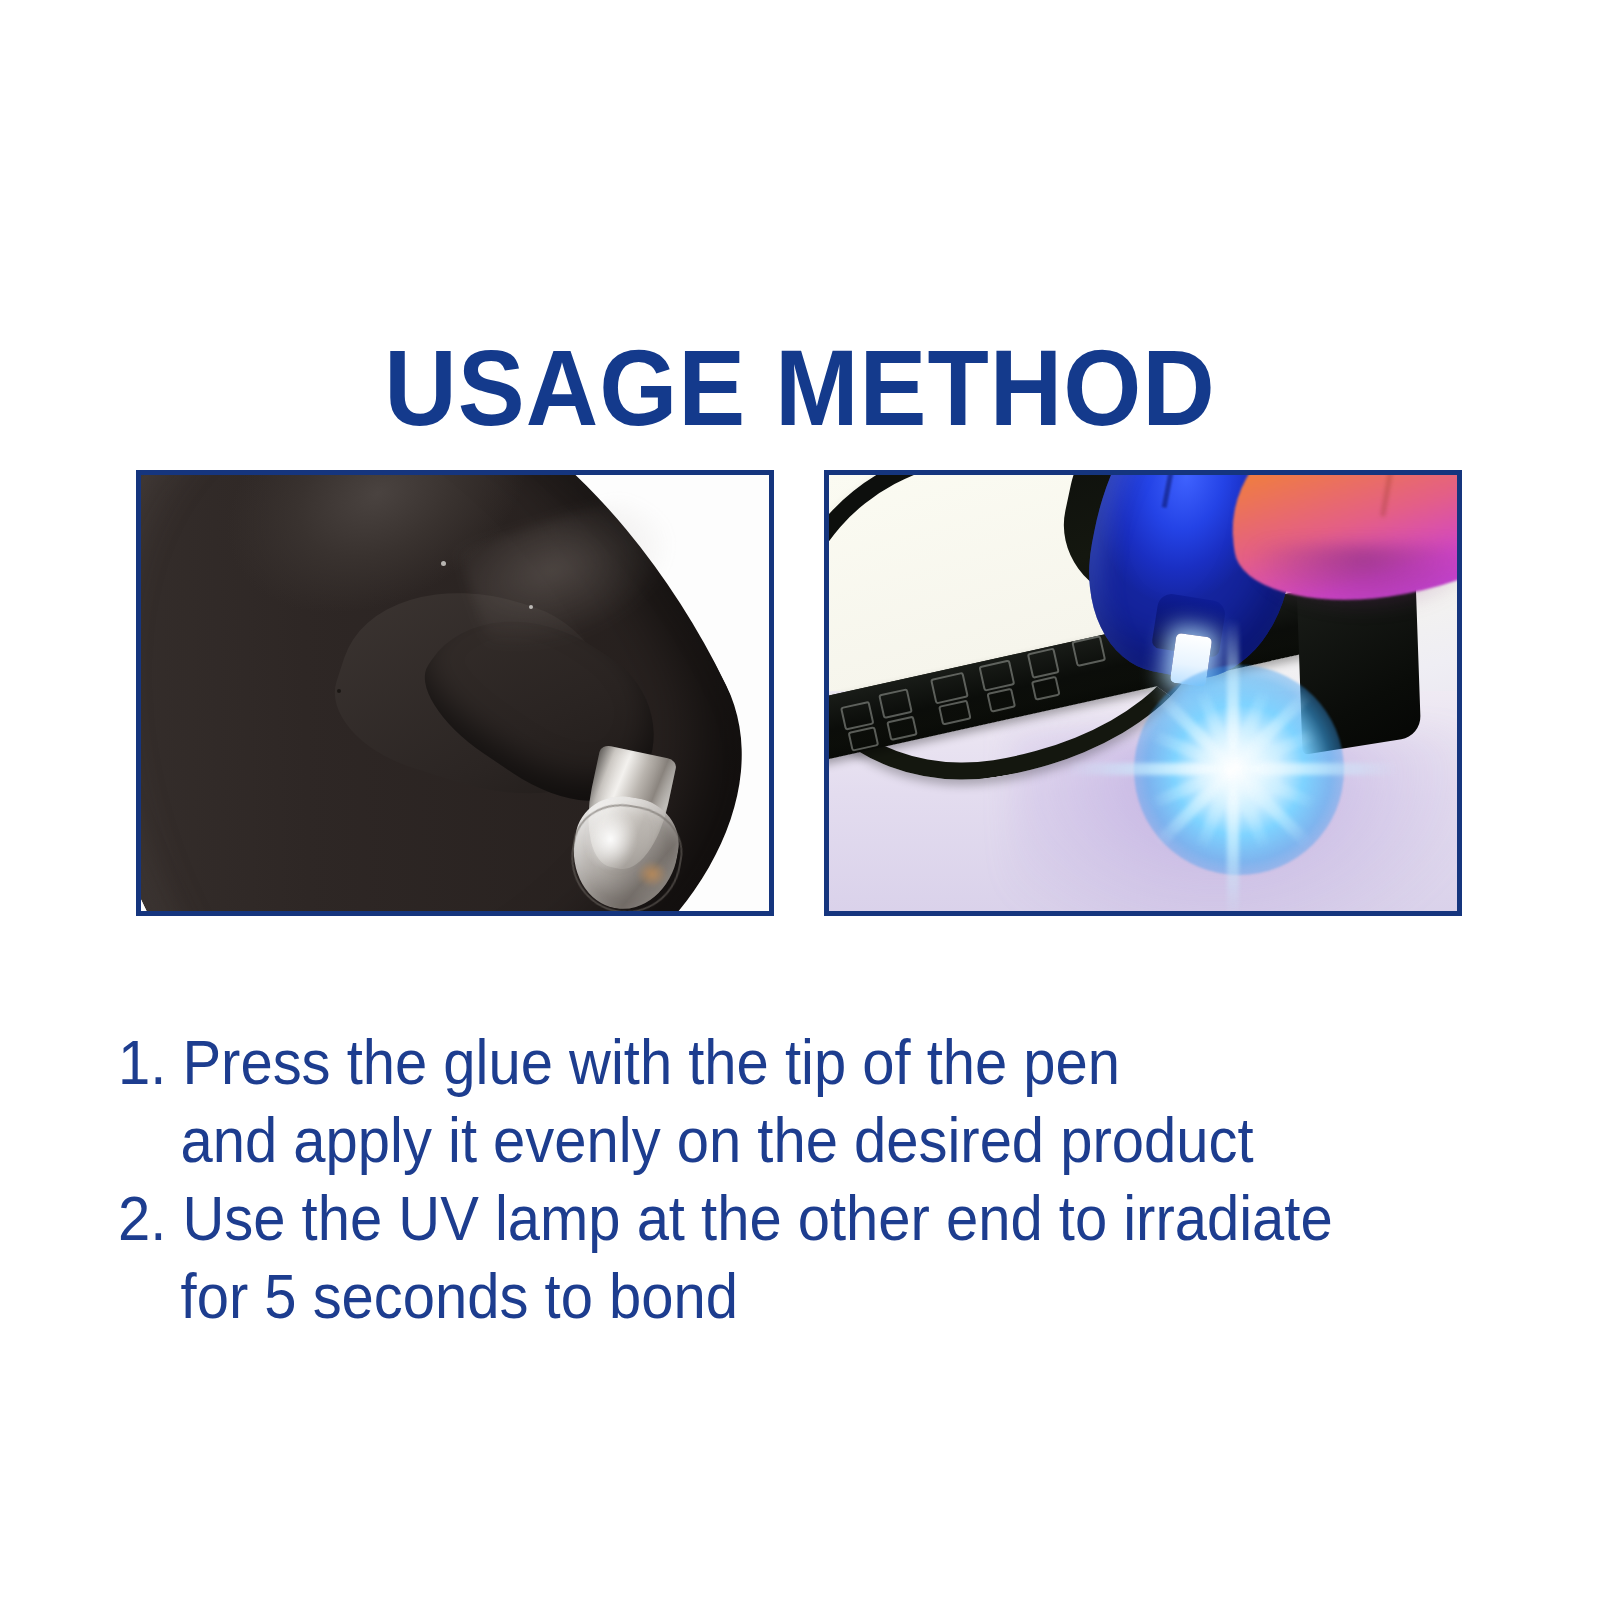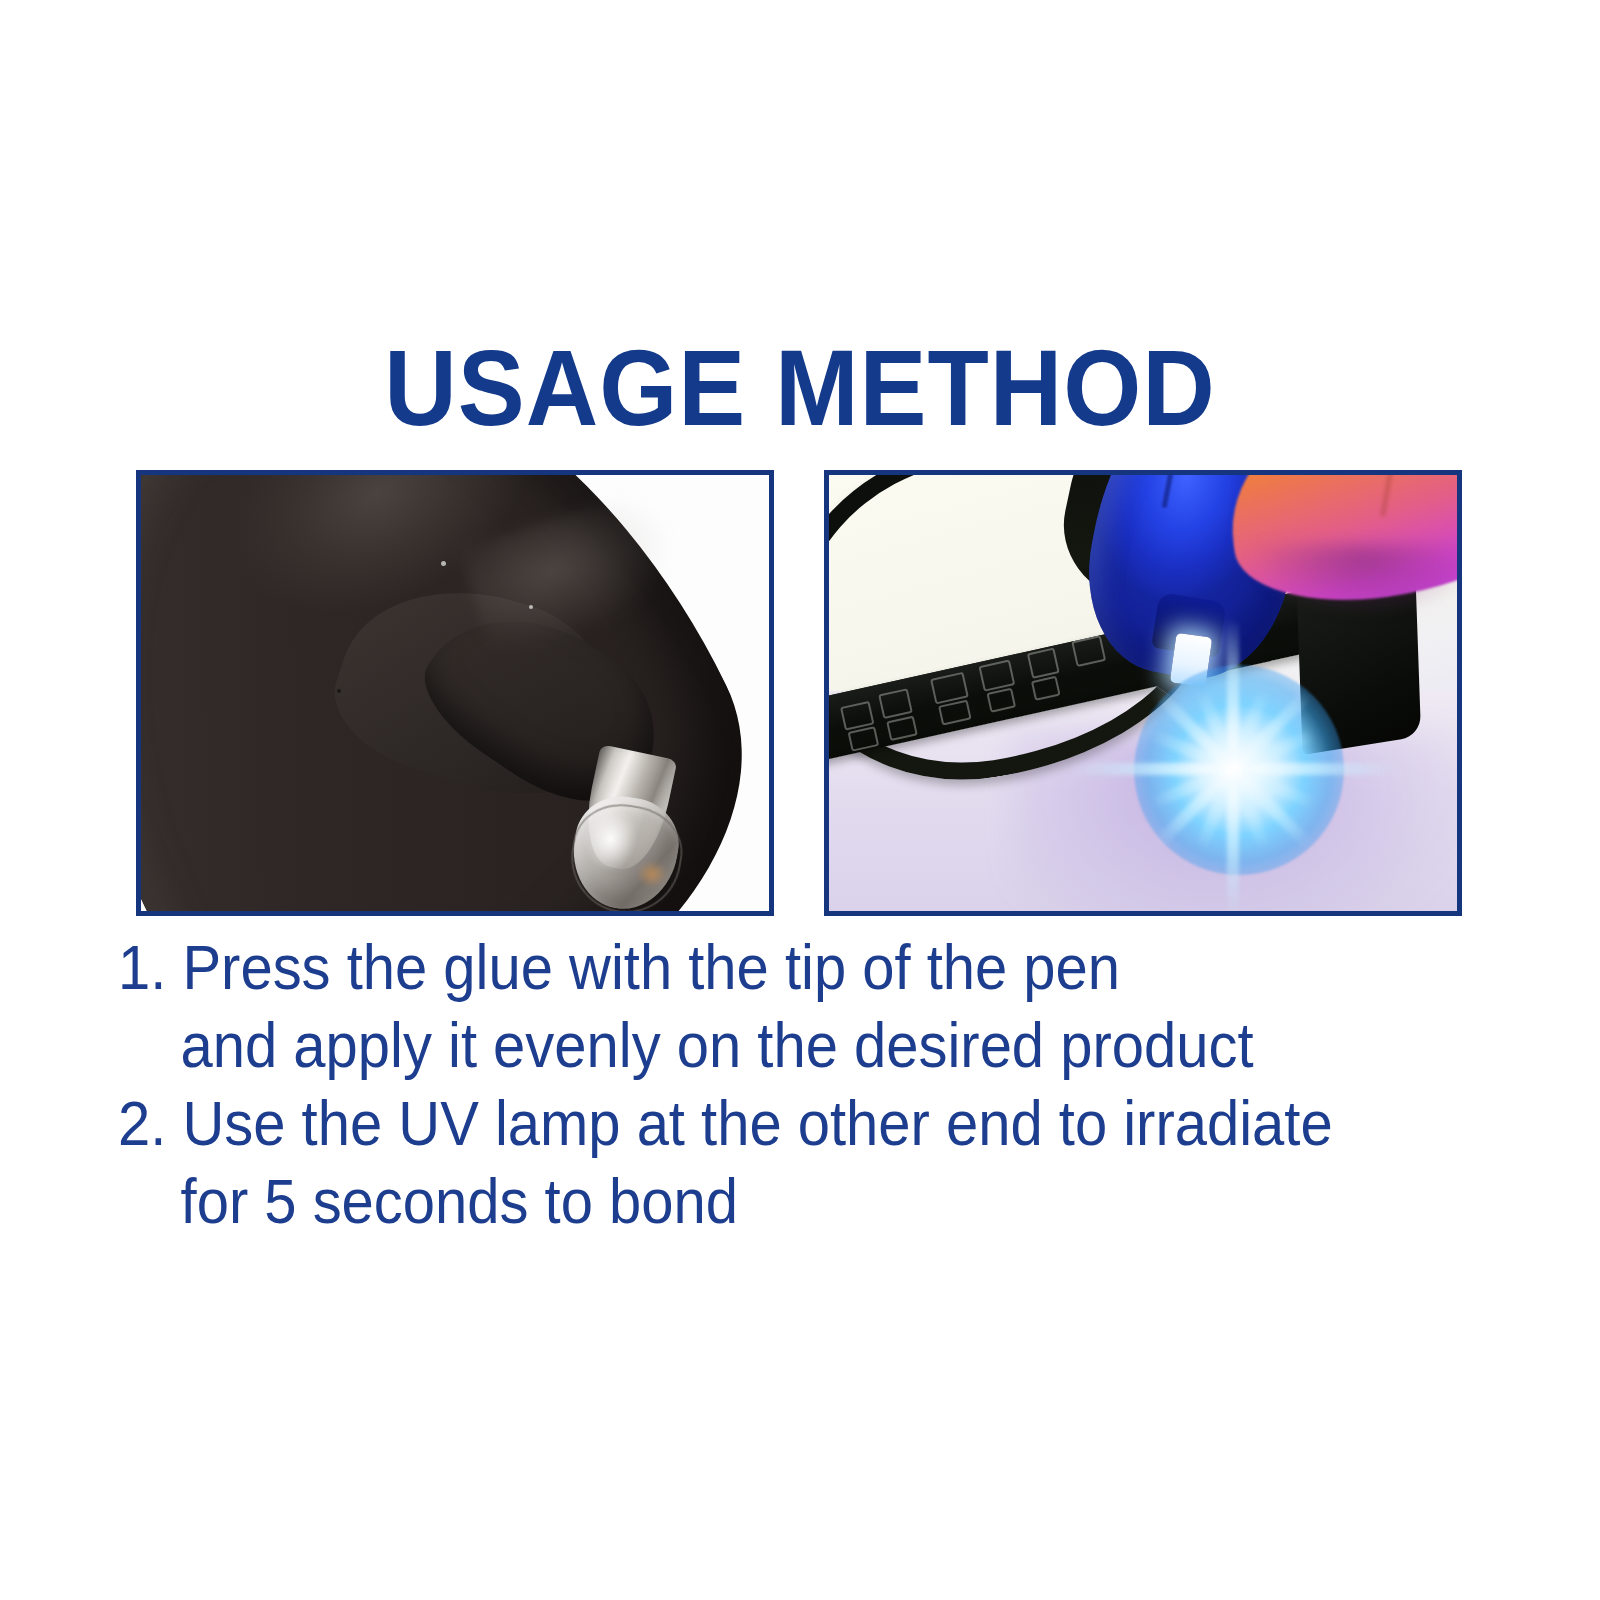--- a/index.html
+++ b/index.html
@@ -342,21 +342,21 @@
   .ray.r4  { transform: rotate(135deg); height: 212px; margin-top: -106px; }
   .ray.r5  { transform: rotate(22deg);  height: 170px; margin-top: -85px; opacity: .8;}
   .ray.r6  { transform: rotate(67deg);  height: 178px; margin-top: -89px; opacity: .8;}
   .ray.r7  { transform: rotate(113deg); height: 178px; margin-top: -89px; opacity: .8;}
   .ray.r8  { transform: rotate(158deg); height: 170px; margin-top: -85px; opacity: .8;}
 
   
   #instructions {
     position: absolute;
     left: 118px;
-    top: 928px;
+    top: 1023px;
     width: 1400px;
   }
   .step {
     display: block;
     color: #1d3d8f;
     font-family: "Liberation Sans", sans-serif;
     font-weight: normal;
     font-size: 63px;
     line-height: 78px;
     white-space: nowrap;

